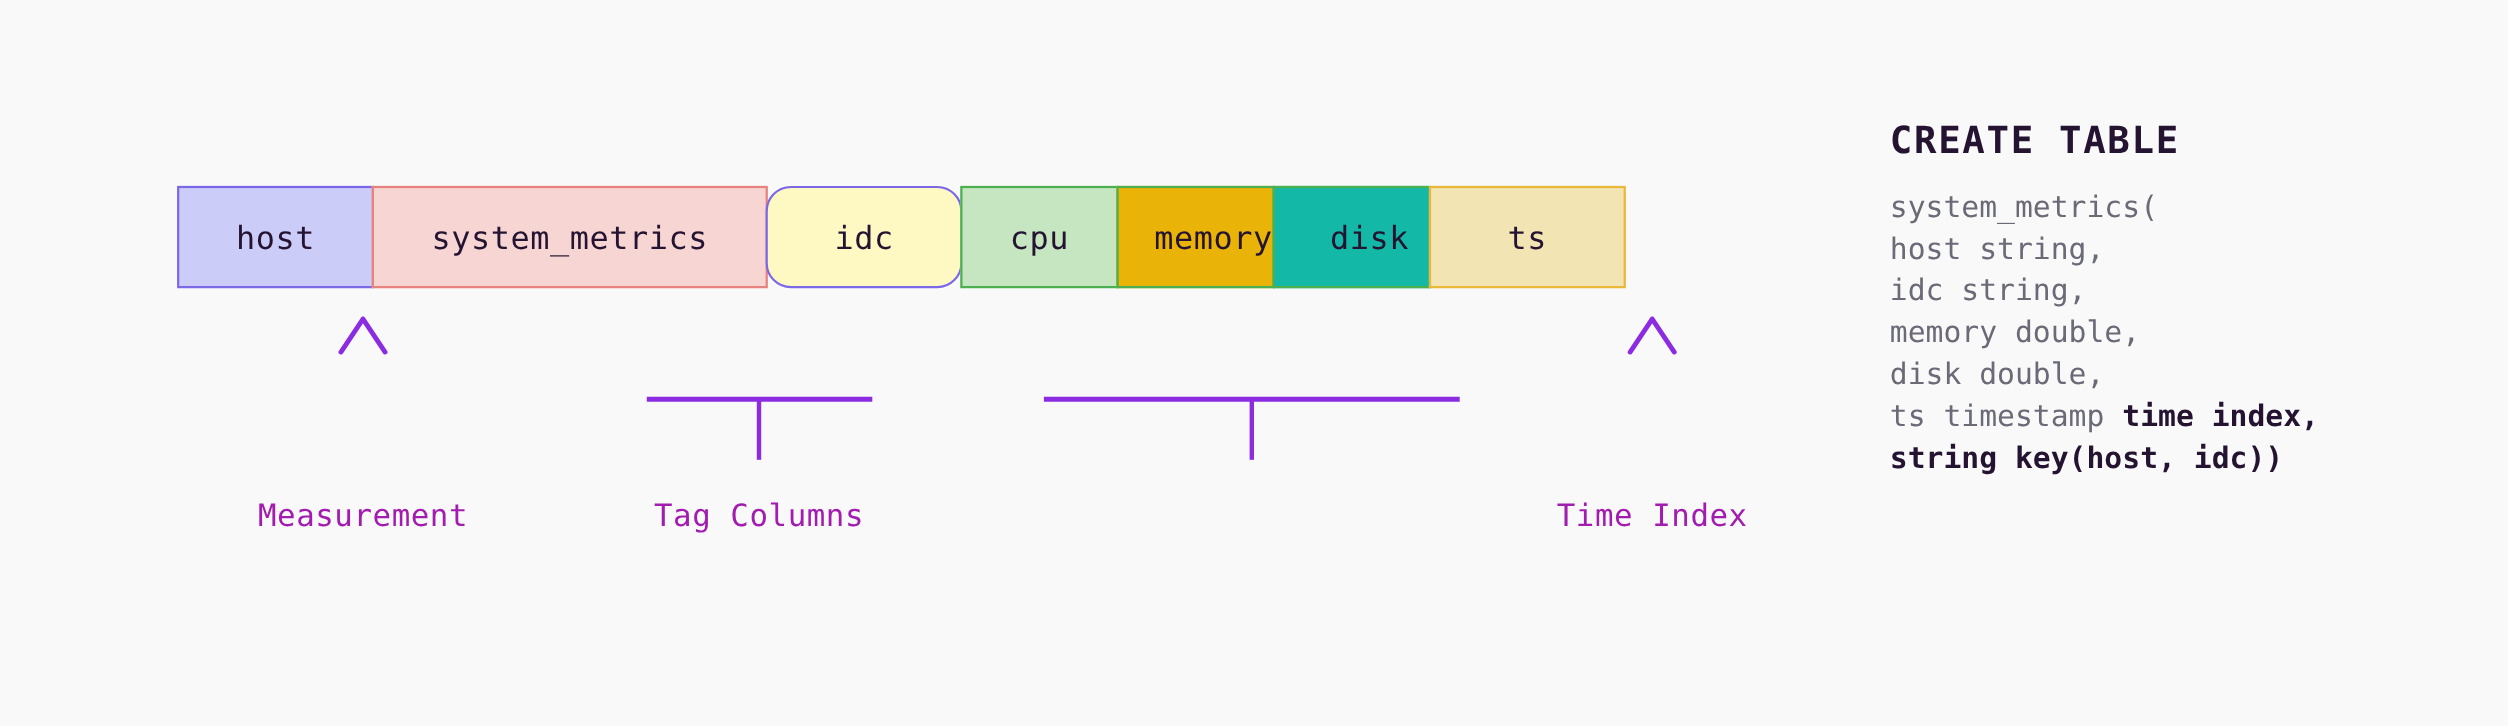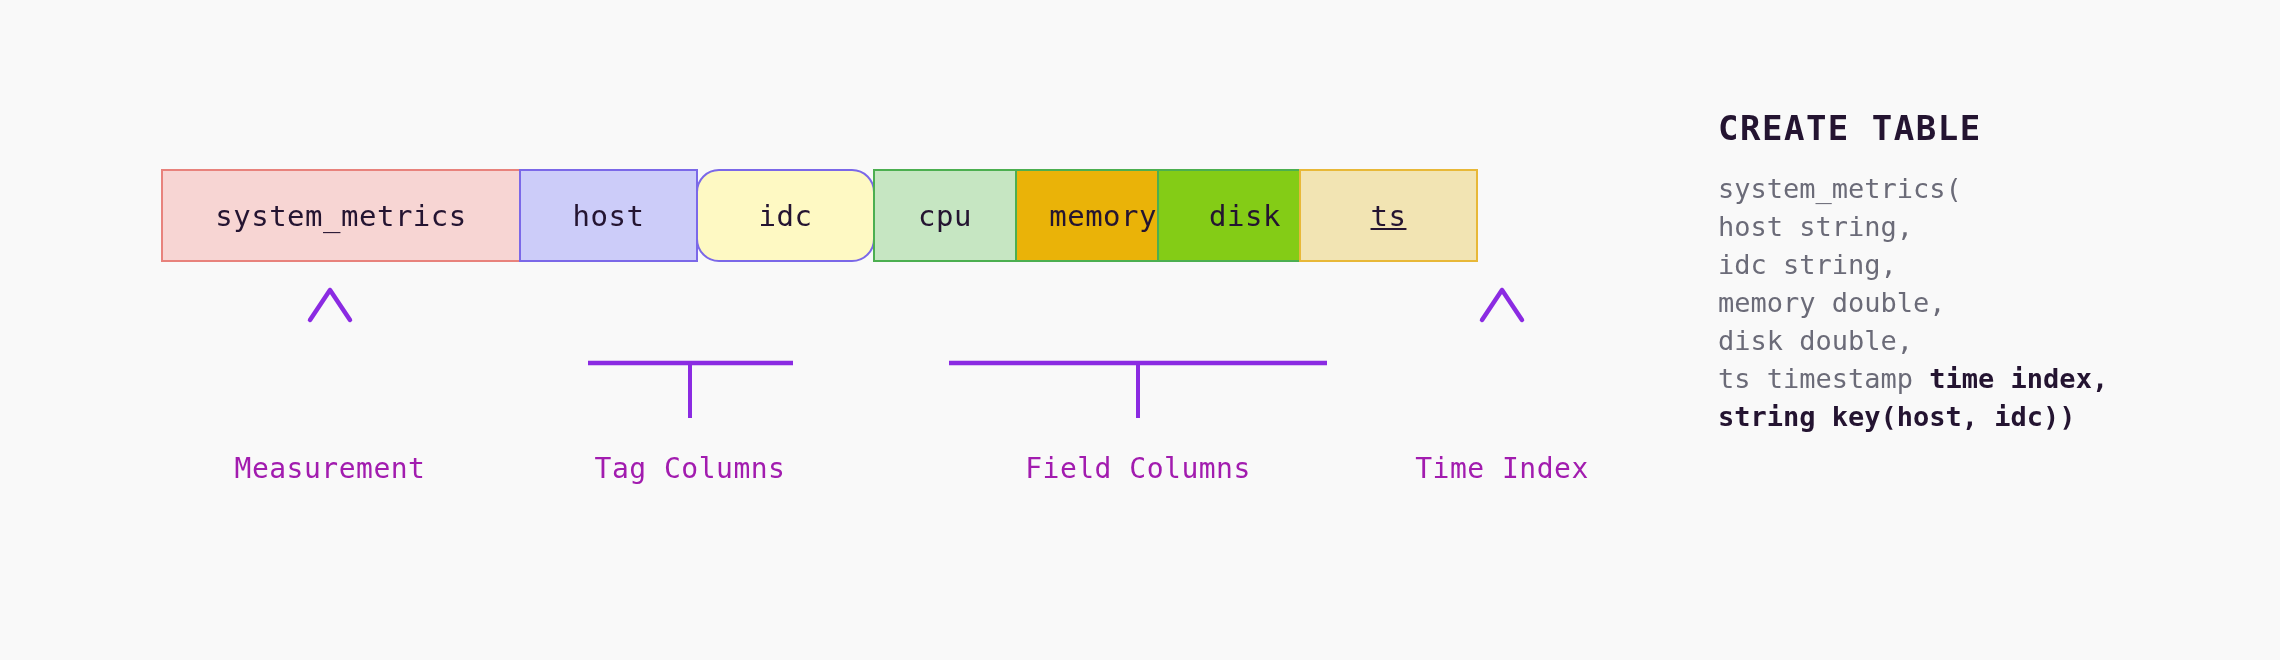--- a/index.html
+++ b/index.html
@@ -35,21 +35,21 @@
     align-items: center;
     justify-content: center;
     box-sizing: border-box;
     font-family: "DejaVu Sans Mono", monospace;
     font-size: 29px;
     color: #241431;
     letter-spacing: 0.5px;
     border: 2px solid transparent;
     margin-right: -2px;
   }
-  .cell:last-child { margin-right: 12px; text-decoration: underline; }
+  .cell:last-child { margin-right: 12px; }
 
   .cell.measurement {
     width: 360px;
     background: #F7D5D3;
     border-color: #E8827C;
   }
   .cell.tag {
     width: 179px;
     background: #CCCCF9;
     border-color: #7B68E8;
@@ -113,36 +113,36 @@
     font-weight: bold;
     color: #241431;
   }
 </style>
 </head>
 <body style="background: rgb(249, 249, 249);">
 
 <div id="canvas">
 
   <div class="schema-row">
+    <div class="cell tag" style="background: rgb(204, 204, 249); border-color: rgb(123, 104, 232);">
+      <span>host</span>
+    </div>
     <div class="cell measurement" style="background: rgb(247, 213, 211); border-color: rgb(232, 130, 124);">
       <span>system_metrics</span>
     </div>
-    <div class="cell tag" style="background: rgb(204, 204, 249); border-color: rgb(123, 104, 232);">
-      <span>host</span>
-    </div>
     <div class="cell tag" style="background: #fef9c3; border-color: rgb(123, 104, 232); border-radius: 23px;">
       <span>idc</span>
     </div>
     <div class="cell field" style="background: rgb(198, 230, 194); border-color: rgb(76, 175, 80);">
       <span>cpu</span>
     </div>
     <div class="cell field" style="background: #eab308; border-color: rgb(76, 175, 80); justify-content: flex-end;">
       <span>memory</span>
     </div>
-    <div class="cell field" style="background: #84cc16; border-color: rgb(76, 175, 80); padding-left: 32px;">
+    <div class="cell field" style="background: #14b8a6; border-color: rgb(76, 175, 80); padding-left: 32px;">
       <span>disk</span>
     </div>
     <div class="cell time" style="background: rgb(242, 228, 179); border-color: rgb(232, 184, 56);">
       <span>ts</span>
     </div>
   </div>
 
   <svg id="connectors" viewBox="0 0 2280 660">
     <defs>
       <linearGradient id="gradUp" x1="0" y1="1" x2="0" y2="0">
@@ -177,21 +177,20 @@
     </g>
 
     <g>
       <line x1="1502" y1="418" x2="1502" y2="294" stroke="url(#gradUp)" stroke-width="4"></line>
       <path d="M 1502 290 L 1482 320 M 1502 290 L 1522 320" stroke="#8B2BE2" stroke-width="4.5" fill="none" stroke-linecap="round"></path>
     </g>
   </svg>
 
   <div class="caption" style="left:330px">Measurement</div>
   <div class="caption" style="left:690px">Tag Columns</div>
-  <div class="caption" style="left:1138px">Field Columns</div>
   <div class="caption" style="left:1502px">Time Index</div>
 
   <div class="sql-panel">
     <div class="sql-title">CREATE TABLE</div>
     <div class="sql-body" id="sql-body">
         <span class="sql-line"><span>system_metrics(</span></span>
         <span class="sql-line"><span>host string,</span></span>
         <span class="sql-line"><span>idc string,</span></span>
         <span class="sql-line"><span>memory double,</span></span>
         <span class="sql-line"><span>disk double,</span></span>

